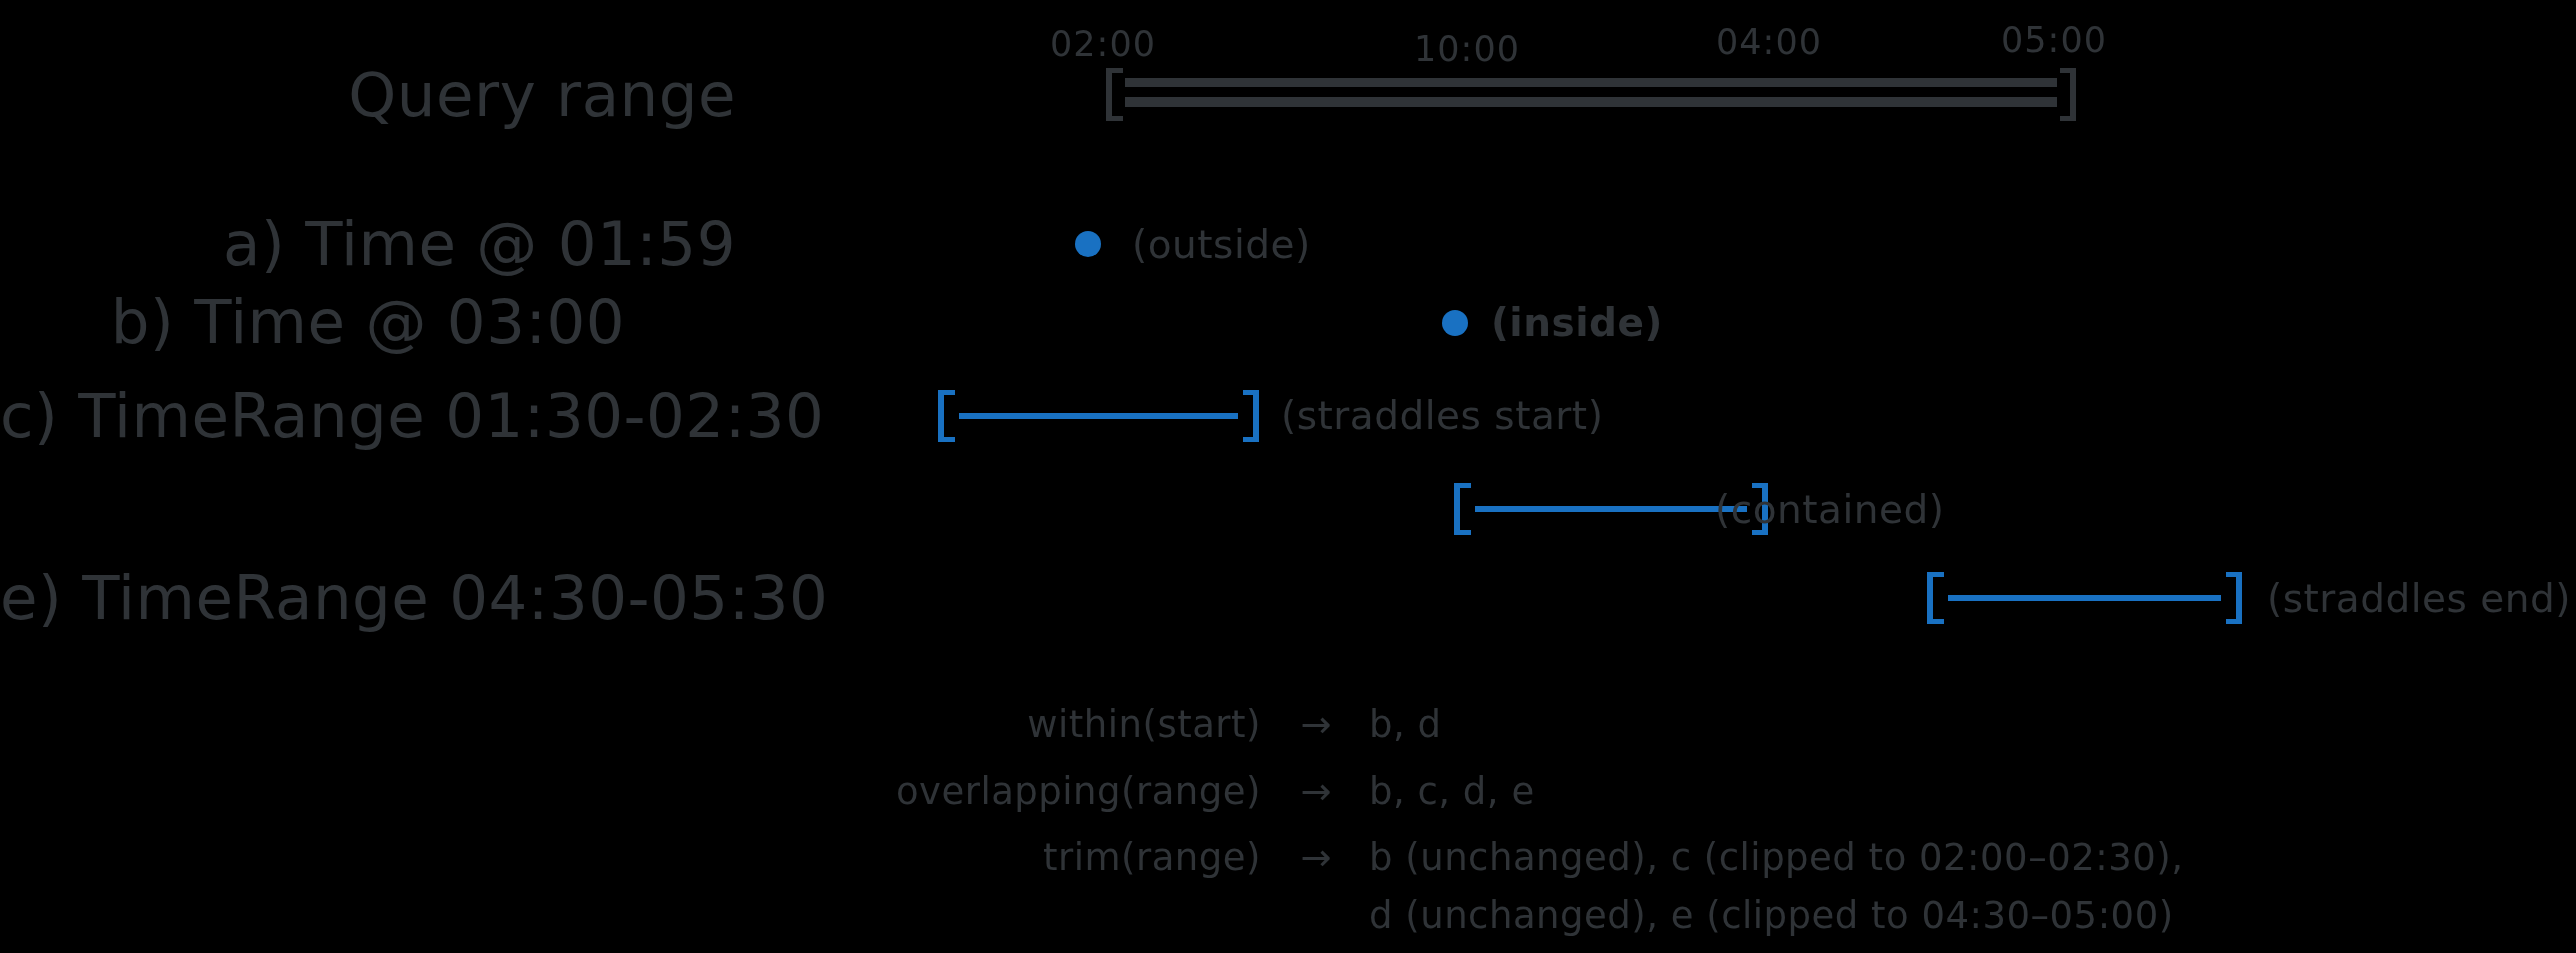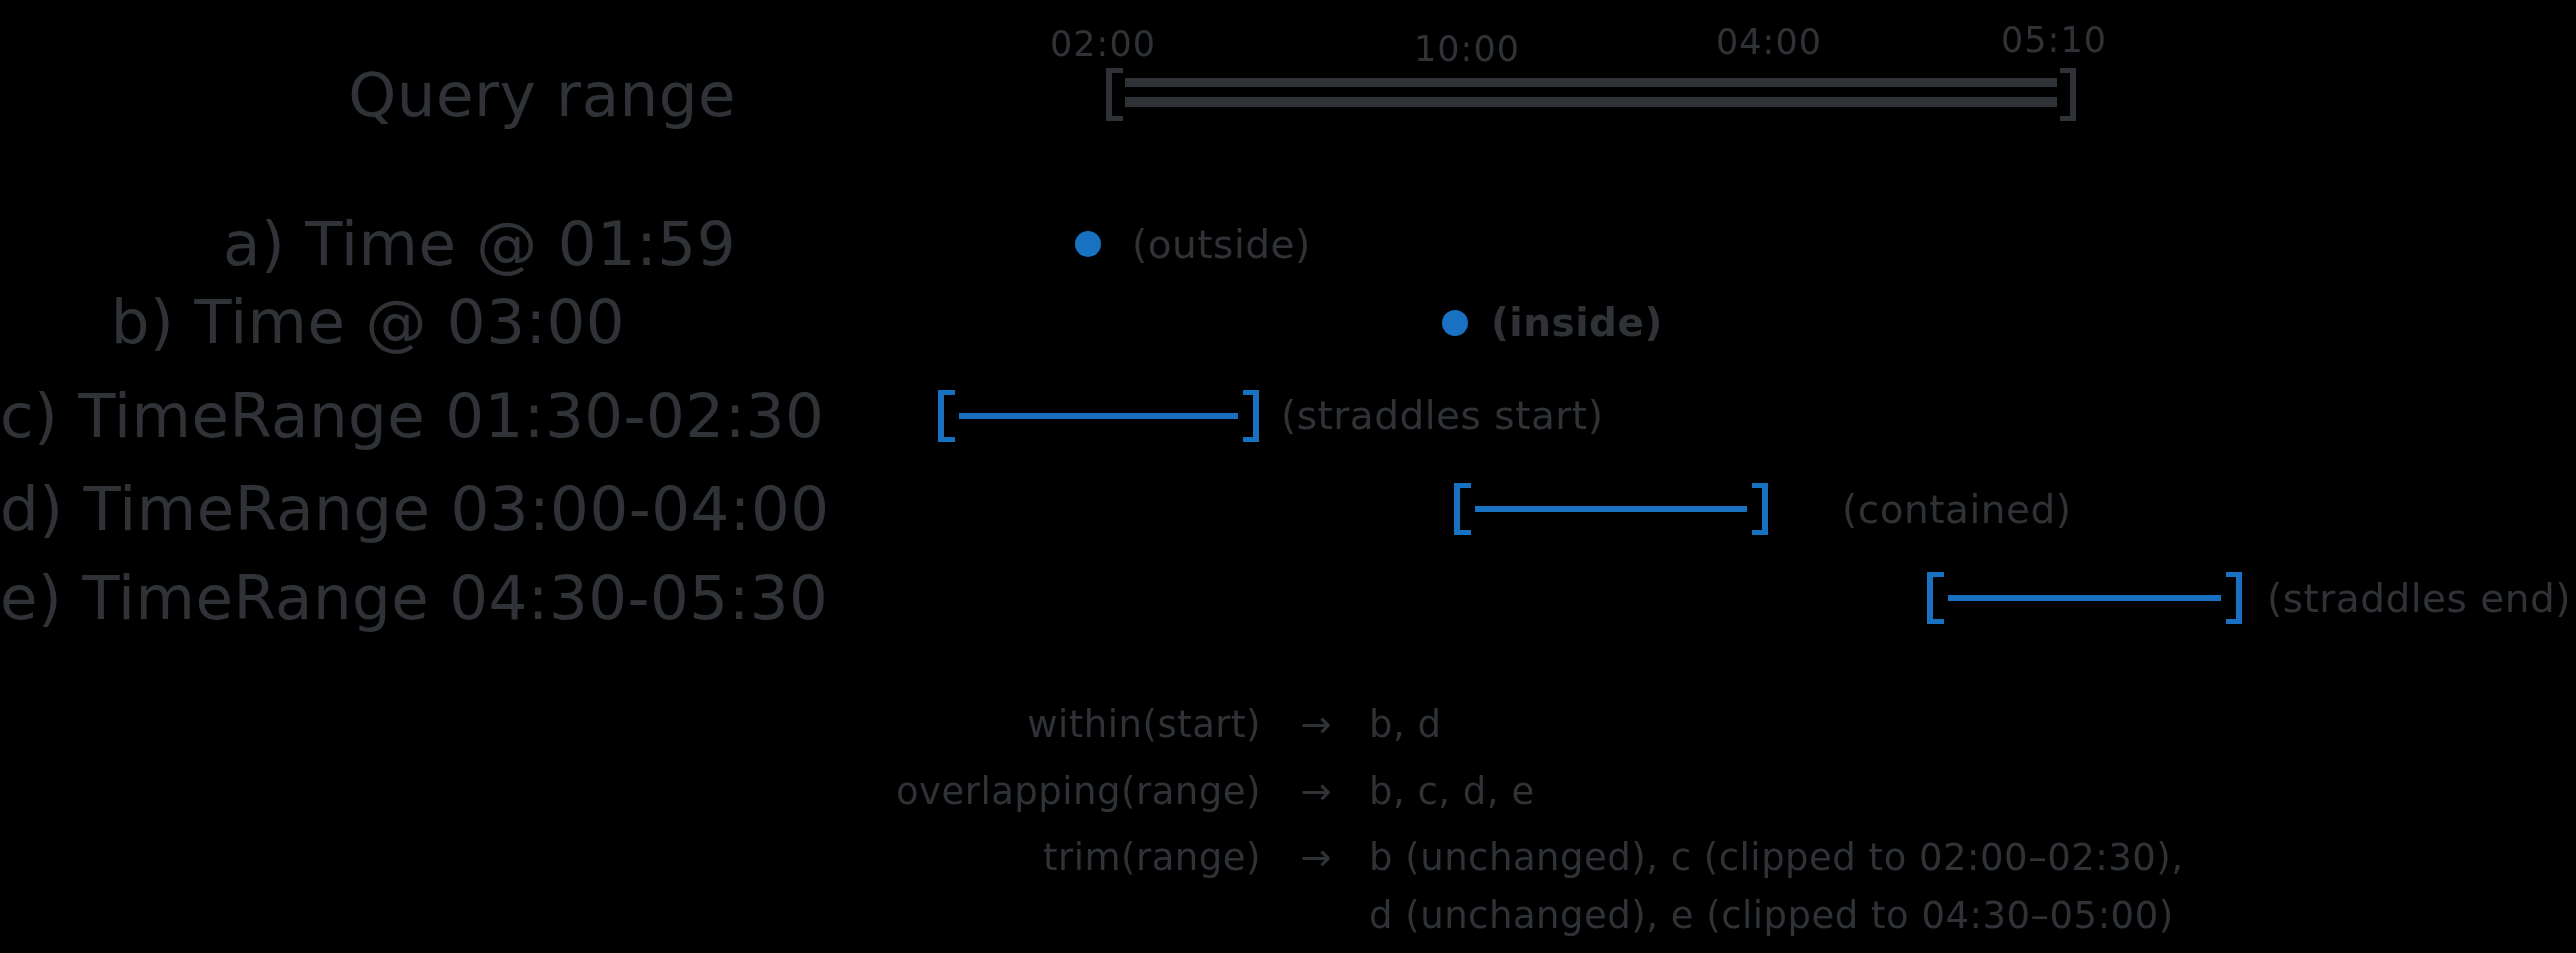--- a/index.html
+++ b/index.html
@@ -21,48 +21,47 @@
   .res-arrow{position:absolute;left:1278px;width:76px;text-align:center;font-size:37px;line-height:47px;}
   .res-out{position:absolute;left:1369px;font-size:37px;line-height:47px;letter-spacing:0.5px;white-space:nowrap;}
 </style>
 </head>
 <body>
 
 <div id="canvas" style="color: rgb(47, 51, 55); background: rgb(0, 0, 0); padding-left: 45px;">
     <div class="tick" style="left: 1103px; top: 23px;">02:00</div>
     <div class="tick" style="left: 1467px; top: 28px;">10:00</div>
     <div class="tick" style="left: 1769px; top: 21.4px;">04:00</div>
-    <div class="tick" style="left: 2054px; top: 18.5px;">05:10</div>
+    <div class="tick" style="left: 2054px; top: 18.5px;">05:00</div>
     <div class="side-label" style="top: 64px;">Query range</div>
     <div class="bar" style="left: 1106px; top: 68px; width: 970px; height: 53px;">
       <div class="br l"></div>
       <div class="br r"></div>
       <div class="qline" style="top: 9.7px;"></div>
       <div class="qline" style="top: 29px;"></div>
     </div>
     <div class="side-label" style="top: 213px;">a) Time @ 01:59</div>
     <div class="dot" style="left: 1075px; top: 231px; background: rgb(25, 113, 194);"></div>
     <div class="caption" style="left: 1132px; top: 219px;">(outside)</div>
     <div class="side-label" style="top: 291px; text-align: center;">b) Time @ 03:00</div>
     <div class="dot" style="left: 1442px; top: 310px; background: rgb(25, 113, 194);"></div>
     <div class="caption" style="left: 1491px; top: 297px; font-weight: bold;">(inside)</div>
     <div class="side-label" style="top: 385px;">c) TimeRange 01:30-02:30</div>
     <div class="bar" style="left: 938px; top: 390px; width: 321px; height: 52px; color: rgb(25, 113, 194);">
       <div class="br l"></div>
       <div class="br r"></div>
       <div class="rline"></div>
     </div>
     <div class="caption" style="left: 1281px; top: 390px;">(straddles start)</div>
-    <div class="side-label" style="top: 478px;">d) TimeRange 03:00-04:00</div>
     <div class="bar" style="left: 1454px; top: 483px; width: 314px; height: 52px; color: rgb(25, 113, 194);">
       <div class="br l"></div>
       <div class="br r"></div>
       <div class="rline"></div>
     </div>
-    <div class="caption" style="left: 1842px; top: 484px;">(contained)</div>
+    <div class="caption" style="left: 1715px; top: 484px;">(contained)</div>
     <div class="side-label" style="top: 567px;">e) TimeRange 04:30-05:30</div>
     <div class="bar" style="left: 1927px; top: 572px; width: 315px; height: 52px; color: rgb(25, 113, 194);">
       <div class="br l"></div>
       <div class="br r"></div>
       <div class="rline"></div>
     </div>
     <div class="caption" style="left: 2267px; top: 573px;">(straddles end)</div>
     <div class="res-fn" style="top: 701px;">within(start)</div>
     <div class="res-arrow" style="top: 701px;">→</div>
     <div class="res-out" style="top: 701px;">b, d</div>

